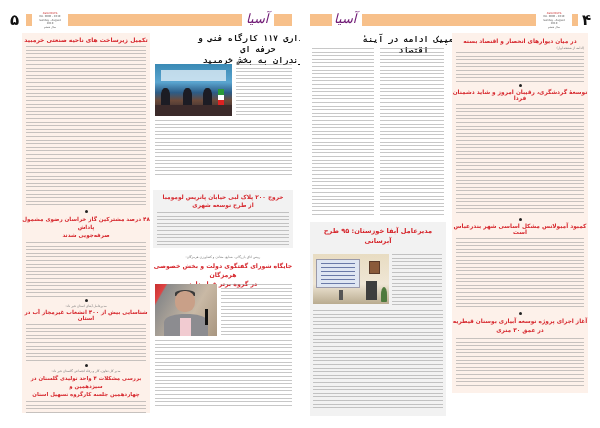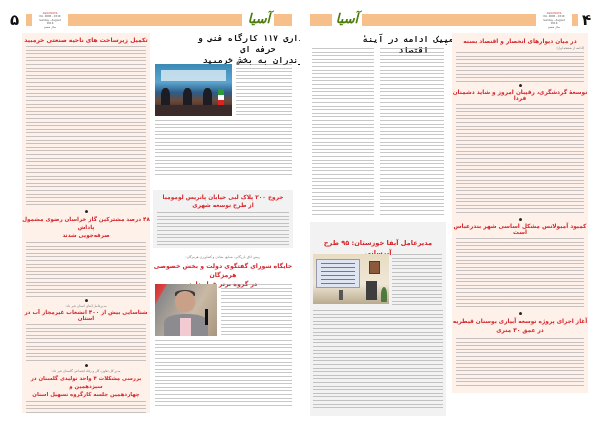--- a/index.html
+++ b/index.html
@@ -10,21 +10,21 @@
   .page.left { left: 0; }
   .page.right { left: 300px; }
 
   .masthead { position: absolute; top: 12px; height: 16px; }
   .page.left .masthead { left: 10px; right: 8px; }
   .page.right .masthead { left: 10px; right: 8px; }
   .mh-bar { position: absolute; top: 2px; height: 12px; background: #f7c08a; }
   .page-num { position: absolute; top: 0; font-family: "DejaVu Sans", sans-serif; font-weight: bold; font-size: 15px; color: #111; line-height: 16px; }
   .mh-info { position: absolute; top: 0; width: 28px; height: 16px; font-size: 2.6px; line-height: 3.4px; color: #555; text-align: center; }
   .mh-info .n { color: #c33; }
-  .logo { position: absolute; top: -2px; width: 26px; height: 18px; font-family: "DejaVu Serif", serif; font-size: 13px; font-weight: bold; color: #4d7c0f; font-style: italic; text-align: center; line-height: 18px; }
+  .logo { position: absolute; top: -2px; width: 26px; height: 18px; font-family: "DejaVu Serif", serif; font-size: 13px; font-weight: normal; color: #701a75; font-style: italic; line-height: 18px; }
   .logo .dot { position: absolute; left: 10px; top: 9px; width: 8px; height: 8px; border-radius: 50%; background: #ffe34a; z-index: -1; }
 
   .box { position: absolute; background: #fdf1ea; overflow: hidden; }
   .box.gray { background: #f2f2f2; }
 
   .headline-red { color: #d6262c; font-weight: bold; text-align: center; direction: rtl; font-family: "DejaVu Sans", sans-serif; }
   .headline-black { color: #111; font-weight: bold; text-align: center; direction: rtl; font-family: Liberation Mono, monospace; margin-left: 36px; }
   .kicker { color: #777; font-size: 3.2px; text-align: center; direction: rtl; }
   .bullet { width: 3px; height: 3px; background: #222; border-radius: 50%; margin: 2px auto; }
 
@@ -173,21 +173,21 @@
 
   <div class="headline-black" style="position:absolute;left:10px;top:34px;width:135px;font-size:8.4px;">المپیک ادامه در آینهٔ اقتصاد</div>
   <div class="text" style="position:absolute;left:12px;top:48px;width:62px;height:168px;">
       <span>متن مقاله المپیک پارس در آینه اقتصاد</span>
     </div>
   <div class="text" style="position:absolute;left:80px;top:48px;width:64px;height:168px;">
       <span>متن مقاله المپیک پارس در آینه اقتصاد</span>
     </div>
 
   <div class="box gray" style="left:10px;top:222px;width:136px;height:194px;">
-    <div class="headline-red" style="font-size:6.6px;line-height:10px;margin-top:16px;">
+    <div class="headline-red" style="font-size:6.6px;line-height:10px;margin-top:4px;">
       <div>مدیرعامل آبفا خوزستان: ۹۵ طرح آبرسانی</div>
     </div>
     <div class="photo conference" style="left:3px;top:32px;width:76px;height:50px;">
       <div class="screen"></div>
       <div class="frame"></div>
       <div class="person"></div>
       <div class="podium"></div>
       <div class="plant"></div>
     </div>
     <div class="text" style="position:absolute;left:82px;top:32px;width:50px;height:52px;">

